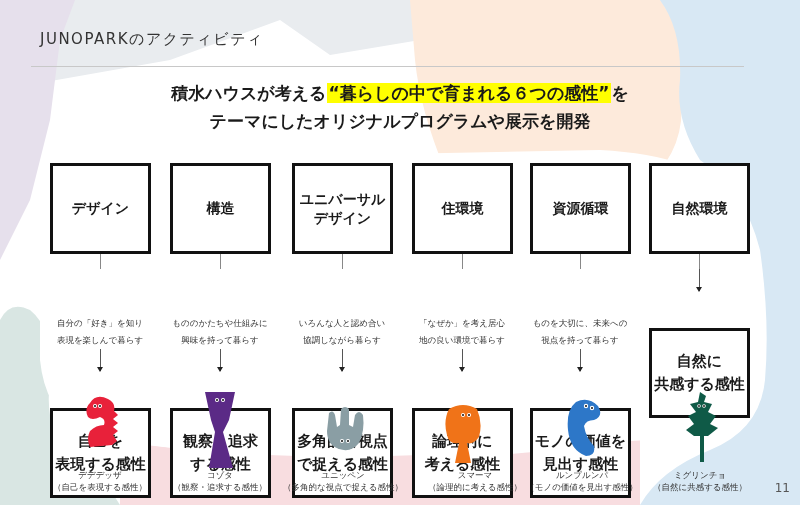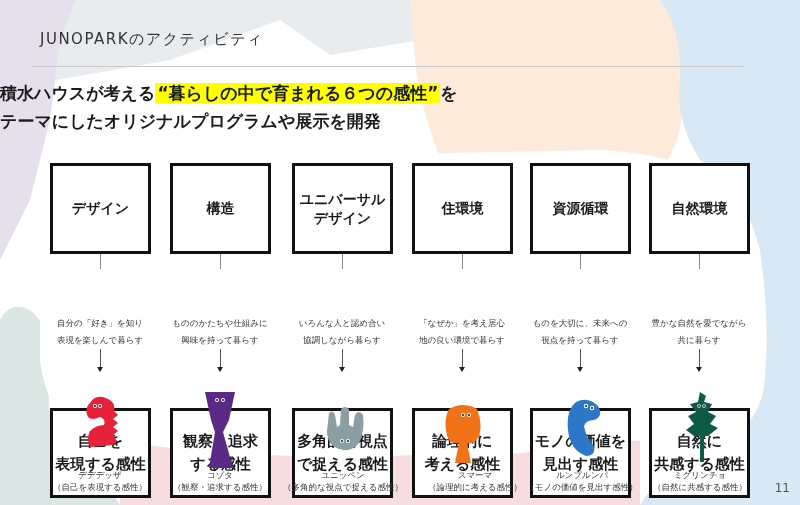--- a/index.html
+++ b/index.html
@@ -1,20 +1,20 @@
 <!DOCTYPE html>
 <html><head>
 <meta charset="utf-8">
 <style>
   html,body{margin:0;padding:0;}
   body{width:800px;height:505px;position:relative;overflow:hidden;background:#ffffff;font-family:"DejaVu Sans","Liberation Sans",sans-serif;color:#1a1a1a;}
   .bg{position:absolute;inset:0;z-index:0;}
   .title{position:absolute;left:40px;top:30px;font-size:15px;letter-spacing:1.5px;color:#333;z-index:2;font-weight:normal;}
   .rule{position:absolute;left:31px;top:66px;width:713px;height:1px;background:#c8c8c8;z-index:2;}
-  .headline{position:absolute;left:0;width:800px;text-align:left;z-index:2;font-size:17px;font-weight:bold;color:#1a1a1a;}
+  .headline{position:absolute;left:0;width:800px;text-align:center;z-index:2;font-size:17px;font-weight:bold;color:#1a1a1a;}
   .hl1{top:82px;}
   .hl2{top:110px;}
   .mark{background:#ffff00;padding:0 2px;}
   .col{position:absolute;top:163px;width:101px;z-index:2;}
   .box{box-sizing:border-box;width:101px;height:91px;border:3px solid #111;background:#fff;display:flex;align-items:center;justify-content:center;text-align:center;font-size:14px;font-weight:bold;line-height:19px;white-space:pre-line;}
   .vline{width:1px;background:#888;margin:0 auto;}
   .desc{font-size:8.5px;text-align:center;line-height:17px;color:#333;white-space:pre-line;width:130px;margin-left:-15px;margin-top:46px;}
   .arrow{position:relative;width:1px;height:22px;background:#555;margin:0 auto;}
   .arrow::after{content:"";position:absolute;left:-3px;bottom:-1px;border-left:3.5px solid transparent;border-right:3.5px solid transparent;border-top:5px solid #222;}
   .box2{height:90px;font-size:15px;line-height:23px;margin-top:37px;}
@@ -98,22 +98,20 @@
   <div class="desc">ものを大切に、未来への
 視点を持って暮らす</div>
   <div class="arrow"></div>
   <div class="box box2">モノの価値を
 見出す感性</div>
 </div>
 
 <div class="col" style="left:649px;">
   <div class="box">自然環境</div>
   <div class="vline" style="height:15px;"></div>
-  <div class="desc">豊かな自然を愛でながら
-共に暮らす</div>
   <div class="arrow"></div>
   <div class="box box2">自然に
 共感する感性</div>
 </div>
 
 <svg class="char" style="left:82px;top:395px;" width="40" height="60" viewBox="0 0 40 60">
   <path d="M8 8 Q14 -2 26 4 Q34 8 32 16 L36 20 L31 24 L36 28 L31 32 L36 36 L31 40 L35 46 L30 50 L8 52 Q4 44 8 36 Q14 30 22 30 Q24 24 18 22 Q10 26 6 22 Q2 14 8 8 Z" fill="#e8213a"></path>
   <circle cx="13" cy="11" r="2" fill="#fff"></circle>
     <circle cx="18" cy="11" r="2" fill="#fff"></circle>
   <circle cx="13" cy="11" r="1" fill="#111"></circle>

